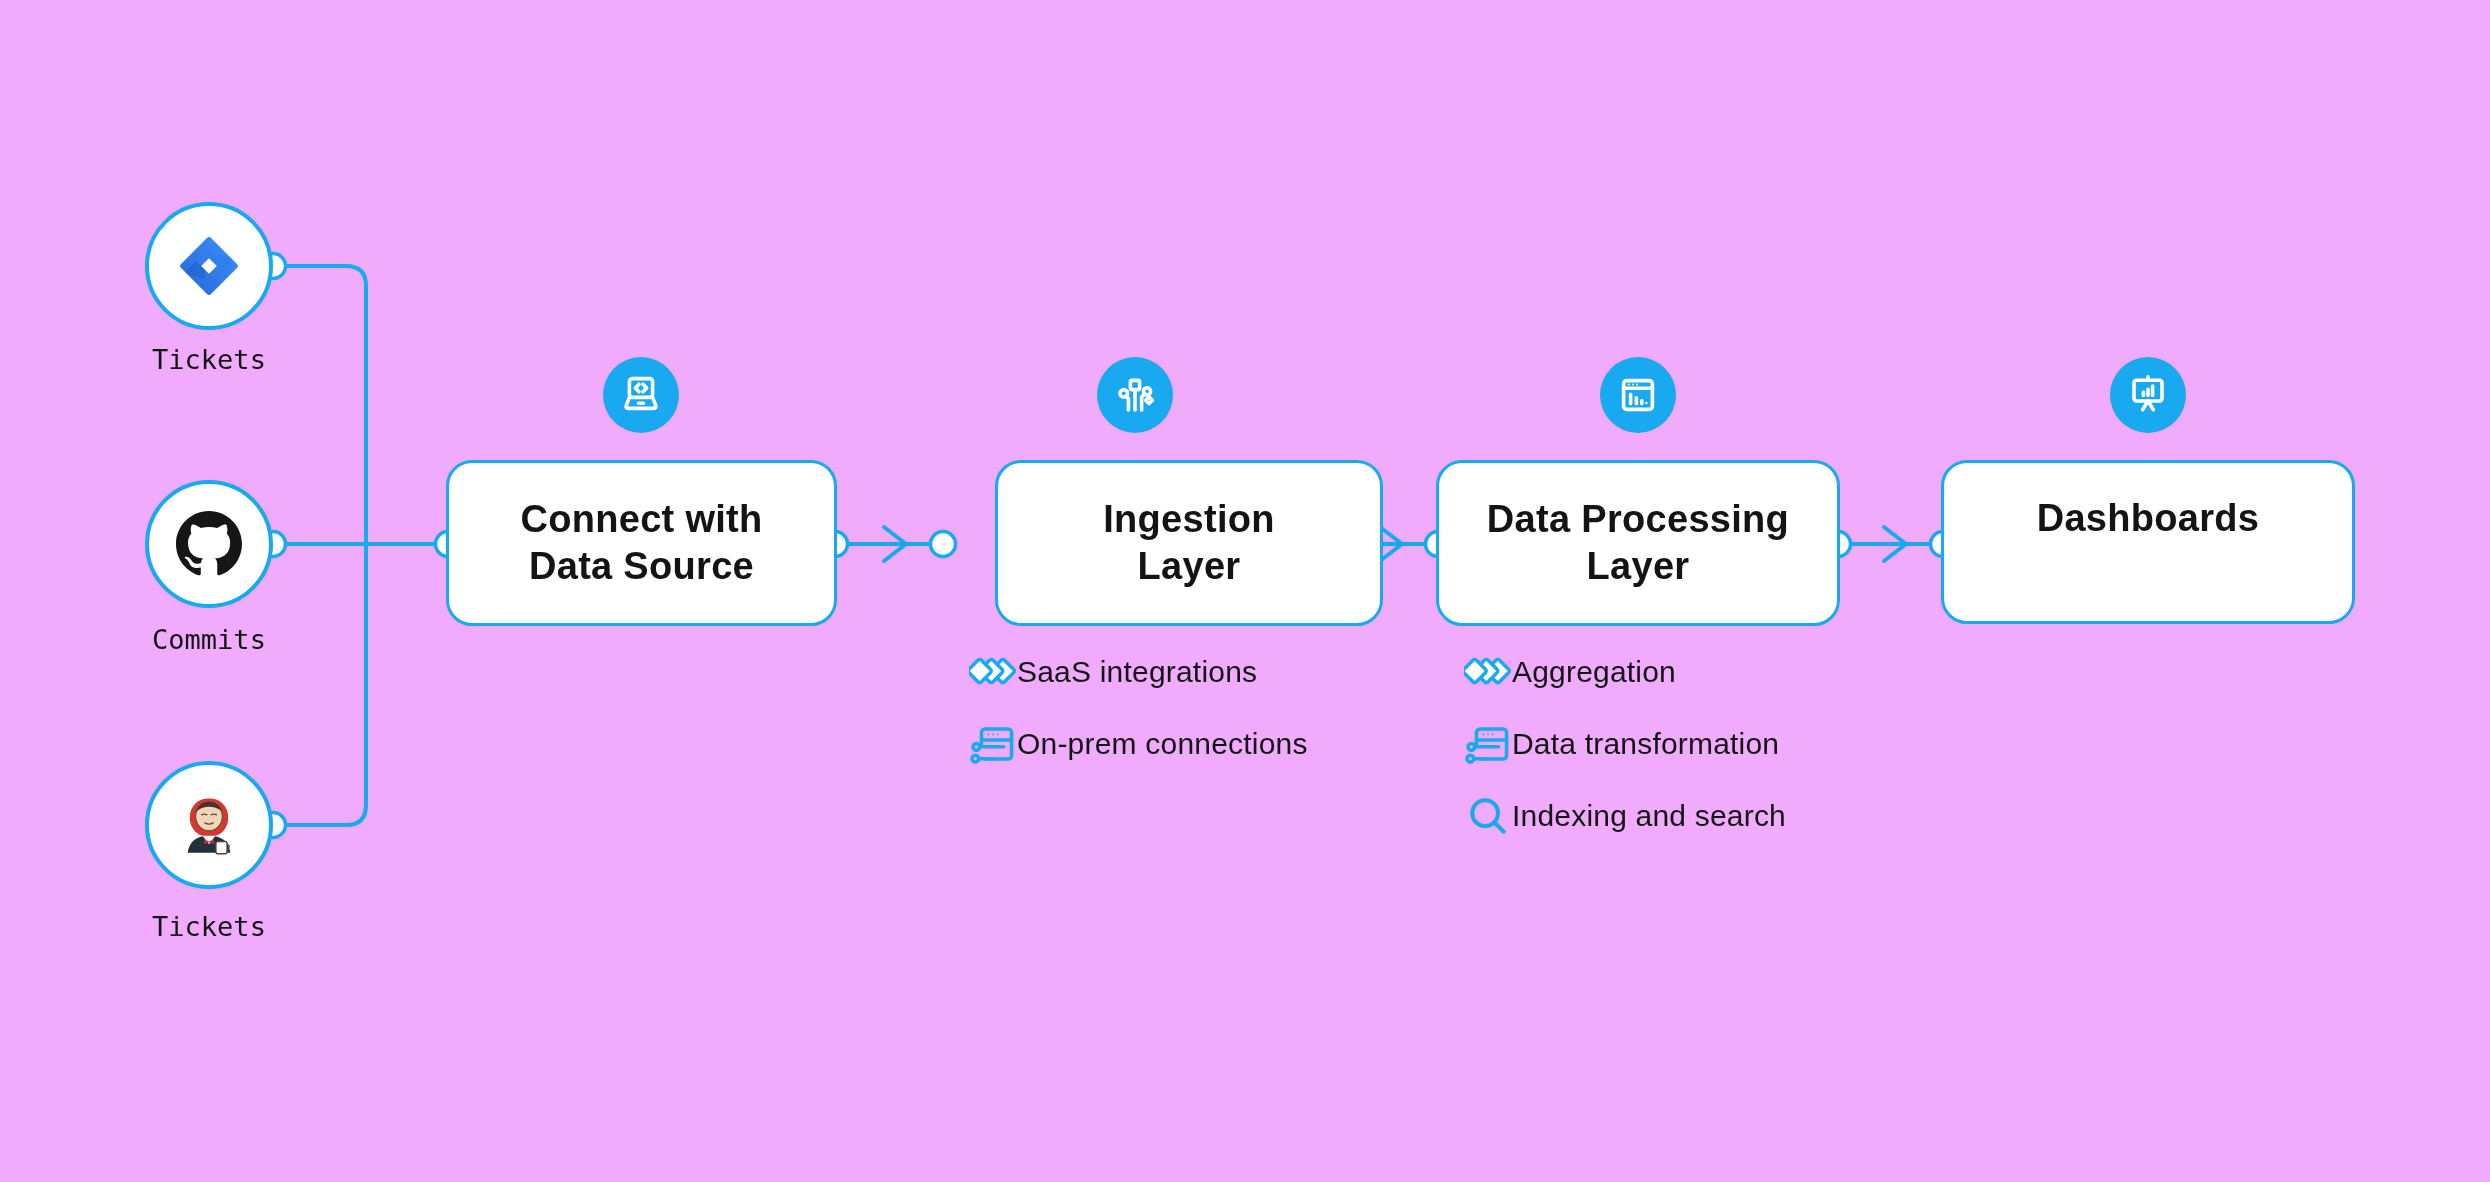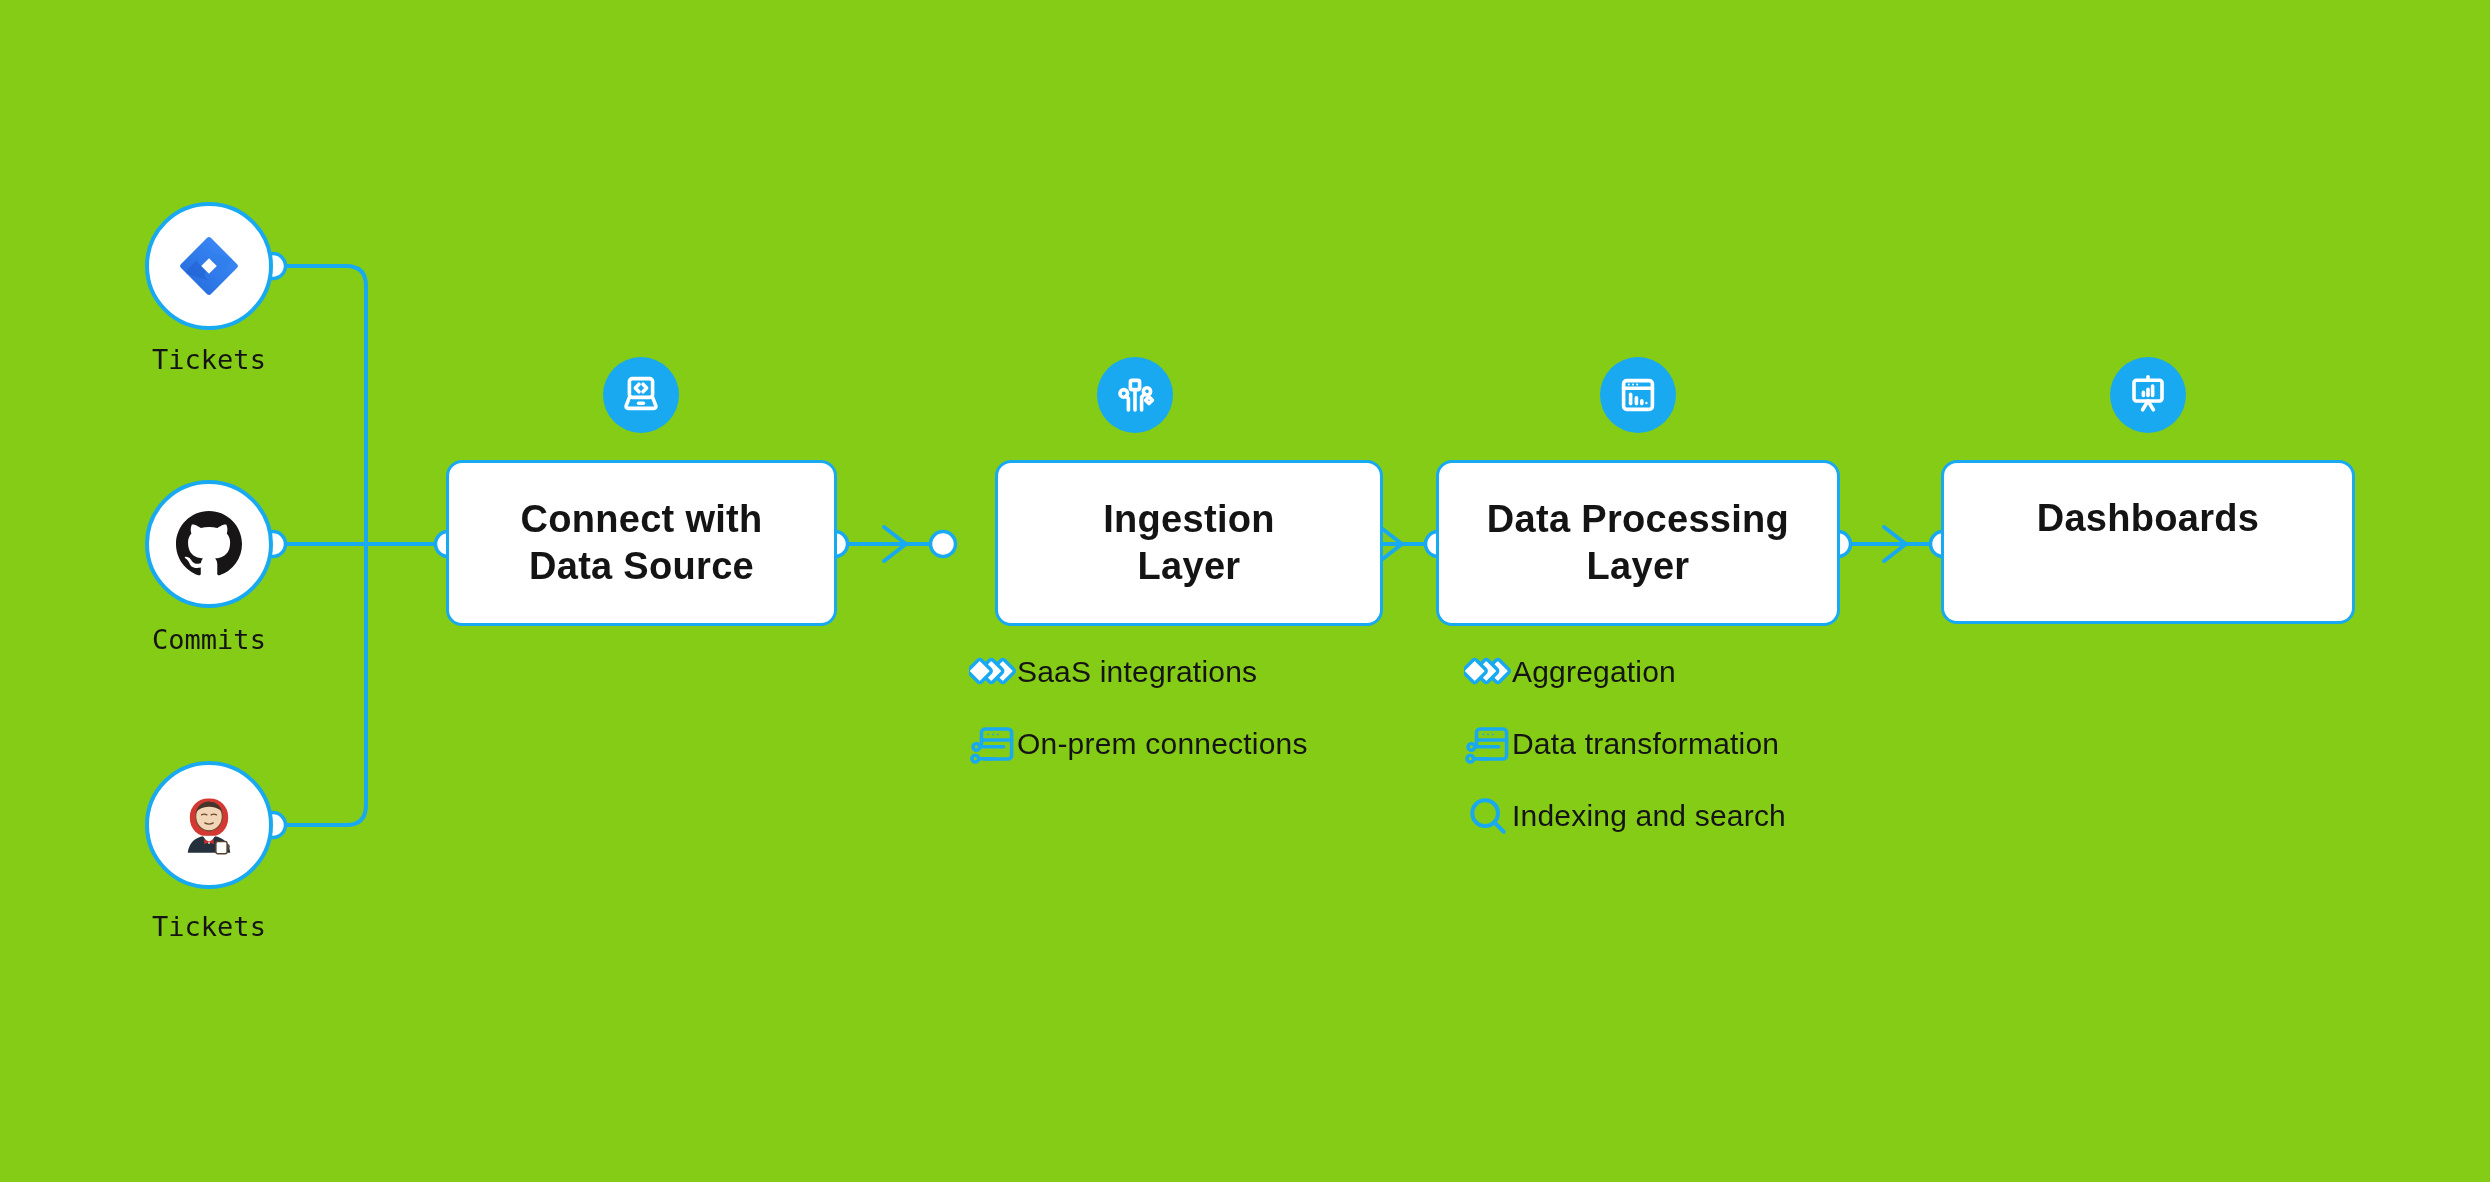--- a/index.html
+++ b/index.html
@@ -1,28 +1,28 @@
 <!DOCTYPE html>
 <html><head>
 <meta charset="utf-8">
 <style>
   :root{ --blue:#18a9f1; --ink:#141414; }
   html,body{margin:0;padding:0;background:#fff;}
-  .canvas{position:relative;width:2490px;height:1182px;background:#84cc16;
+  .canvas{position:relative;width:2490px;height:1182px;background:#f0abfc;
           font-family:"Liberation Sans",sans-serif;overflow:hidden;}
   .wires{position:absolute;left:0;top:0;}
   .node{position:absolute;width:128px;height:128px;box-sizing:border-box;
         border:4px solid var(--blue);border-radius:50%;background:#fff;
         display:flex;align-items:center;justify-content:center;}
   .node-label{position:absolute;width:240px;text-align:center;
         font-family:"DejaVu Sans Mono",monospace;font-size:27px;color:var(--ink);}
   .stage-icon{position:absolute;width:76px;height:76px;border-radius:50%;
         background:var(--blue);display:flex;align-items:center;justify-content:center;}
   .stage-box{position:absolute;box-sizing:border-box;border:3.5px solid var(--blue);
-        border-radius:16px;background:#fff;display:flex;align-items:center;justify-content:center;}
+        border-radius:26px;background:#fff;display:flex;align-items:center;justify-content:center;}
   .box-title{height:94px;display:flex;flex-direction:column;align-items:center;
         justify-content:flex-start;text-align:center;}
   .title-line{font-size:38px;font-weight:bold;line-height:47px;min-height:47px;
         color:var(--ink);letter-spacing:.3px;white-space:nowrap;}
   .feature-list{position:absolute;display:flex;flex-direction:column;}
   .feature-item{height:72px;display:flex;align-items:center;}
   .feature-icon{width:48px;display:flex;justify-content:center;align-items:center;flex:0 0 48px;}
   .feature-label{font-size:30px;color:var(--ink);letter-spacing:.2px;white-space:nowrap;}
   svg{display:block;}
 </style>

